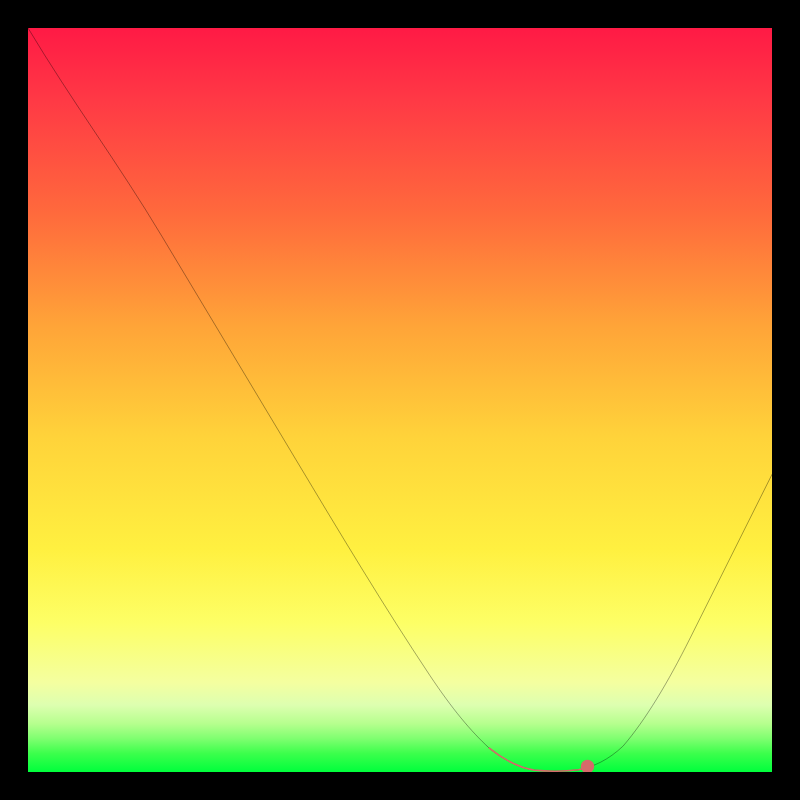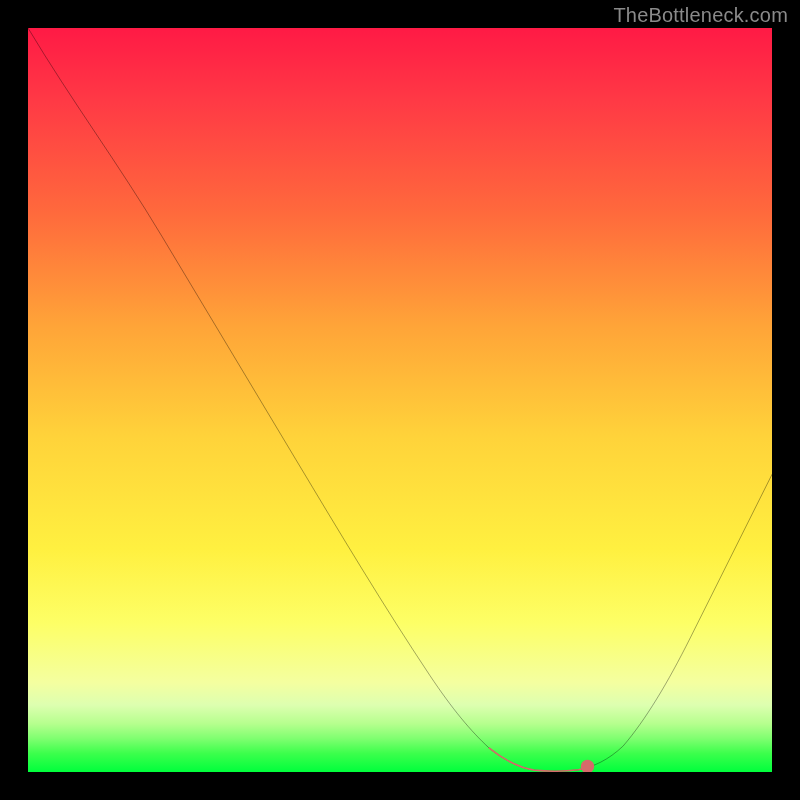--- a/index.html
+++ b/index.html
@@ -60,21 +60,20 @@
     color: #8a8a8a;
     letter-spacing: 0.2px;
     user-select: none;
   }
 </style>
 </head>
 <body>
 
 <div class="stage">
 
-  <div class="watermark">TheBottleneck.com</div>
 
   <div class="plot-area">
     <div class="gradient"></div>
 
     <svg class="curve" viewBox="0 0 100 100" preserveAspectRatio="none">
       <g transform="translate(0,100) scale(1,-1)">
 
         <path fill="none" stroke="#000" stroke-width="0.35" stroke-linejoin="round" stroke-linecap="round" vector-effect="non-scaling-stroke" d="M 0 100
                  C 6 90, 12 82, 18 72
                  C 24 62, 30 52, 36 42

